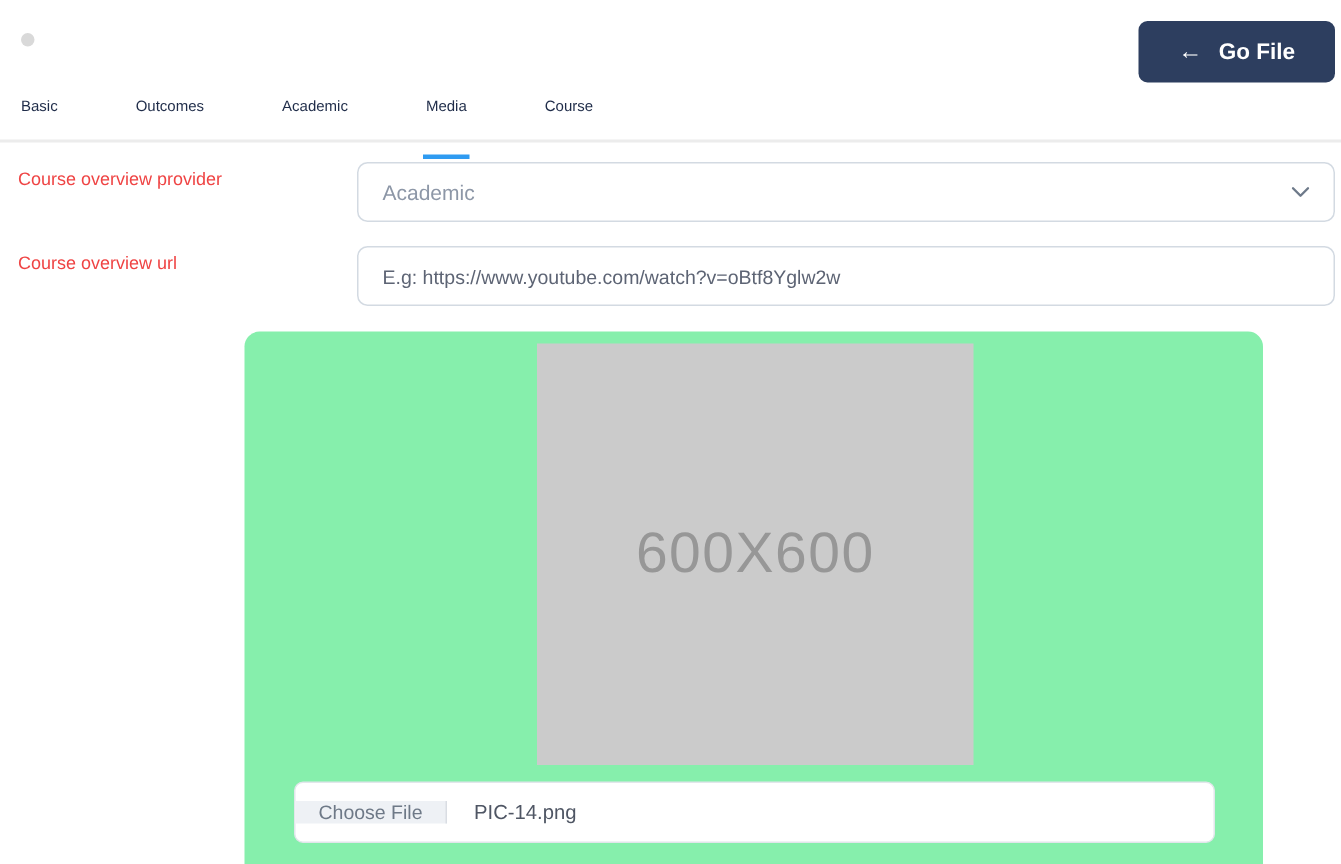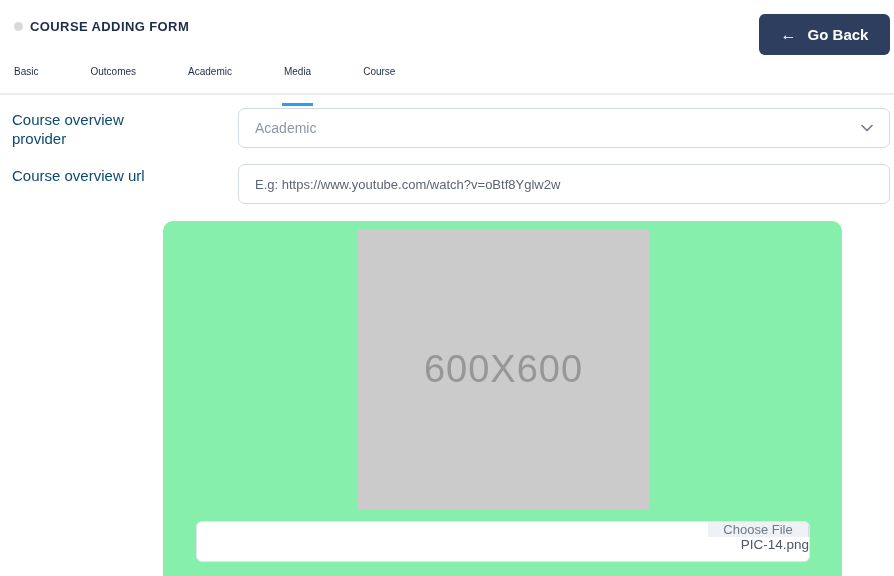--- a/index.html
+++ b/index.html
@@ -36,22 +36,22 @@
     position:relative; font-size:10px; font-weight:500; color:#1f2c49;
     line-height:20px; padding-top:2px; cursor:pointer; white-space:nowrap;
   }
   .tab.active::after {
     content:""; position:absolute; left:-2px; right:-2px; bottom:-13px;
     height:3px; background:#2f9bf1;
   }
 
   
   .field-label {
-    position:absolute; left:12px; width:152px; font-size:15px; font-weight:500;
-    color:#0c4a6e; line-height:19px;
+    position:absolute; left:12px; width:152px; font-size:12px; font-weight:500;
+    color:#ef4444; line-height:19px;
   }
   .lbl-provider { top:110px; }
   .lbl-url { top:166px; }
   .lbl-thumb { top:222px; }
 
   
   .select-box {
     position:absolute; left:238px; top:108px; width:652px; height:40px;
     background:#fff; border:1px solid #d3dae2; border-radius:7px;
     box-sizing:border-box; display:flex; align-items:center; padding:0 16px;
@@ -76,44 +76,42 @@
   }
   .thumb-img {
     position:absolute; left:195px; top:8px; width:291px; height:281px;
     background:#cbcbcb; display:flex; align-items:center; justify-content:center;
   }
   .thumb-img-text { font-size:38px; color:#979797; letter-spacing:1px; }
 
   .file-input {
     position:absolute; left:33px; top:300px; width:614px; height:41px;
     background:#ffffff; border:1px solid #e2e6eb; border-radius:6px;
-    box-sizing:border-box; display:flex; align-items:flex-end; overflow:hidden;
+    box-sizing:border-box; display:flex; align-items:center; overflow:hidden;
     cursor:pointer;
-    flex-direction:column;
   }
   .choose-btn {
     width:100px; flex-shrink:0; background:#eef1f5; border-right:1px solid #d9dde3;
     display:flex; align-items:center; justify-content:center;
     font-size:13px; color:#6e7987;
   }
   .file-name {
     display:flex; align-items:center; padding-left:18px;
     font-size:13.5px; color:#4f5664;
   }
 </style>
 </head>
 <body>
 
 <div class="page">
 
   <span class="status-dot"></span>
-  <div class="page-title">COURSE ADDING FORM</div>
   <button class="go-back">
     <span class="arrow">←</span>
-    <span>Go Back</span>
+    <span>Go File</span>
   </button>
 
   <div class="tabs">
     <div class="tab">Basic</div>
     <div class="tab">Outcomes</div>
     <div class="tab">Academic</div>
     <div class="tab active">Media</div>
     <div class="tab">Course</div>
   </div>
 

